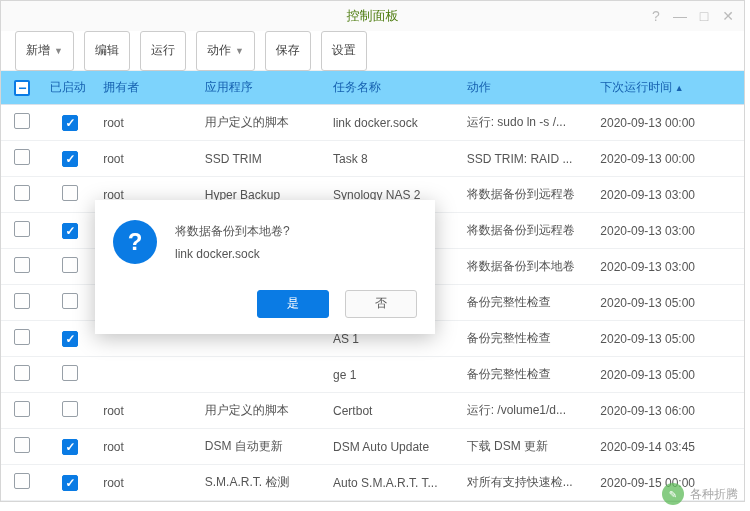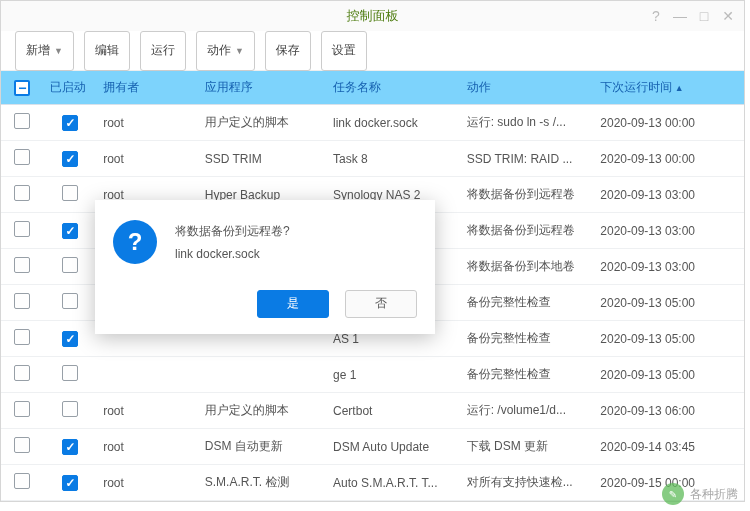--- a/index.html
+++ b/index.html
@@ -183,21 +183,21 @@
           <td>2020-09-15 00:00</td>
         </tr>
       </tbody>
   </table>
 </div>
 
 <div class="modal-shadow">
   <div class="modal-body">
     <div class="qcircle">?</div>
     <div class="modal-text">
-      <div>将数据备份到远程卷?</div>
+      <div>将数据备份到本地卷?</div>
       <div>link docker.sock</div>
     </div>
   </div>
   <div class="modal-btns">
     <button class="mbtn primary">是</button>
     <button class="mbtn">否</button>
   </div>
 </div>
 
 <div class="wm">

